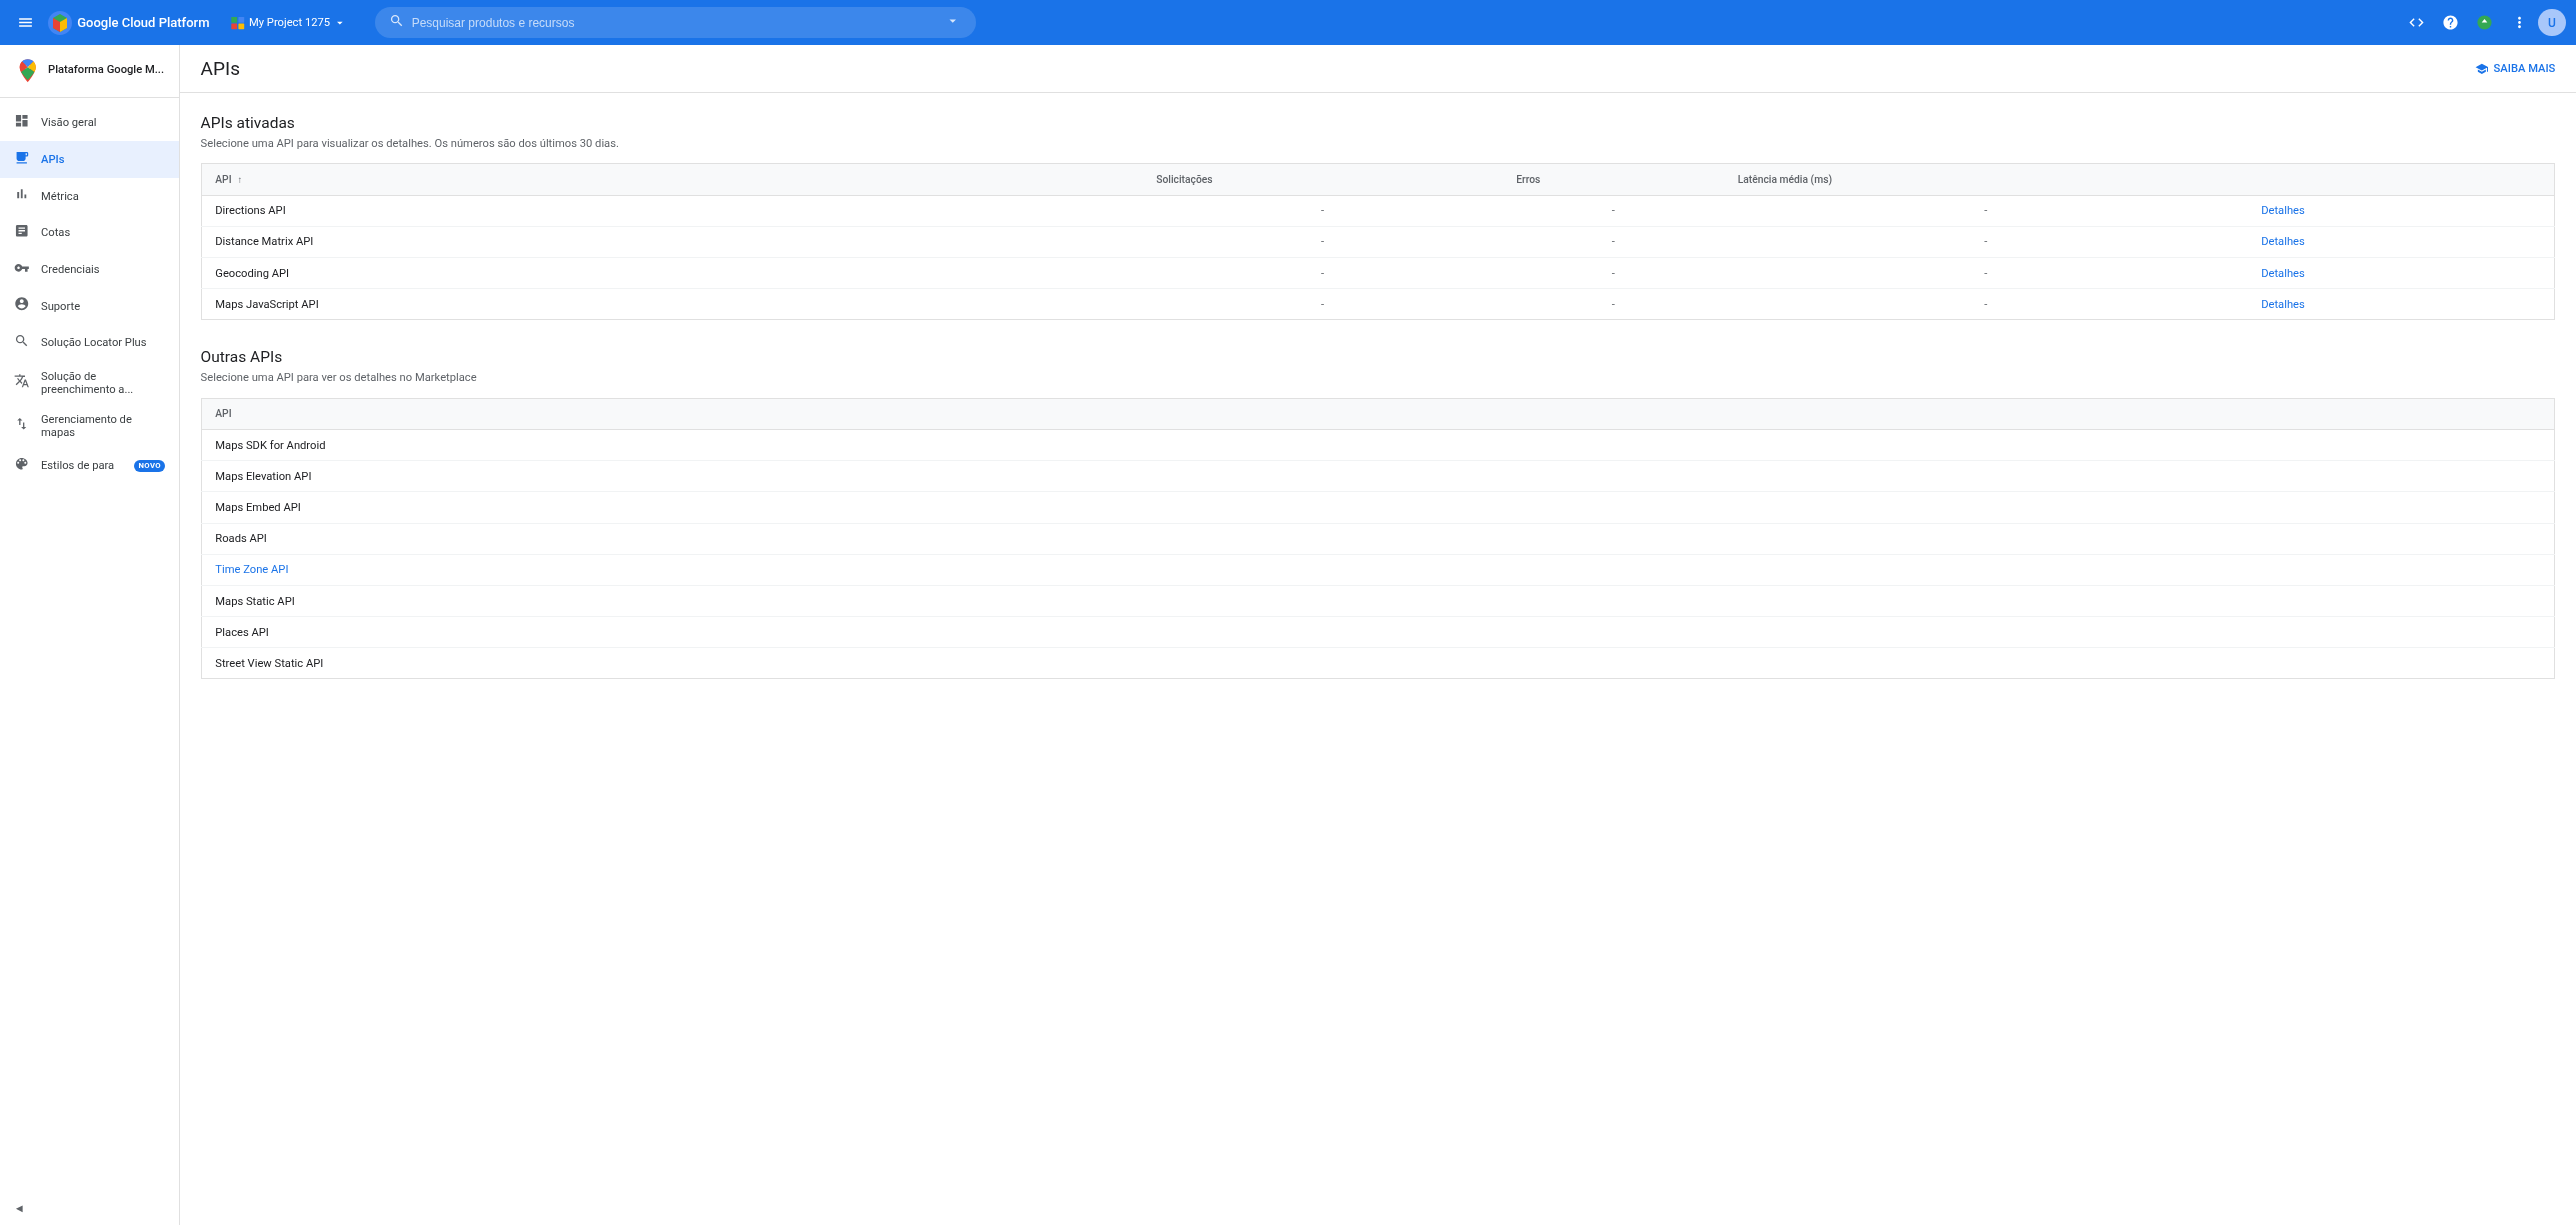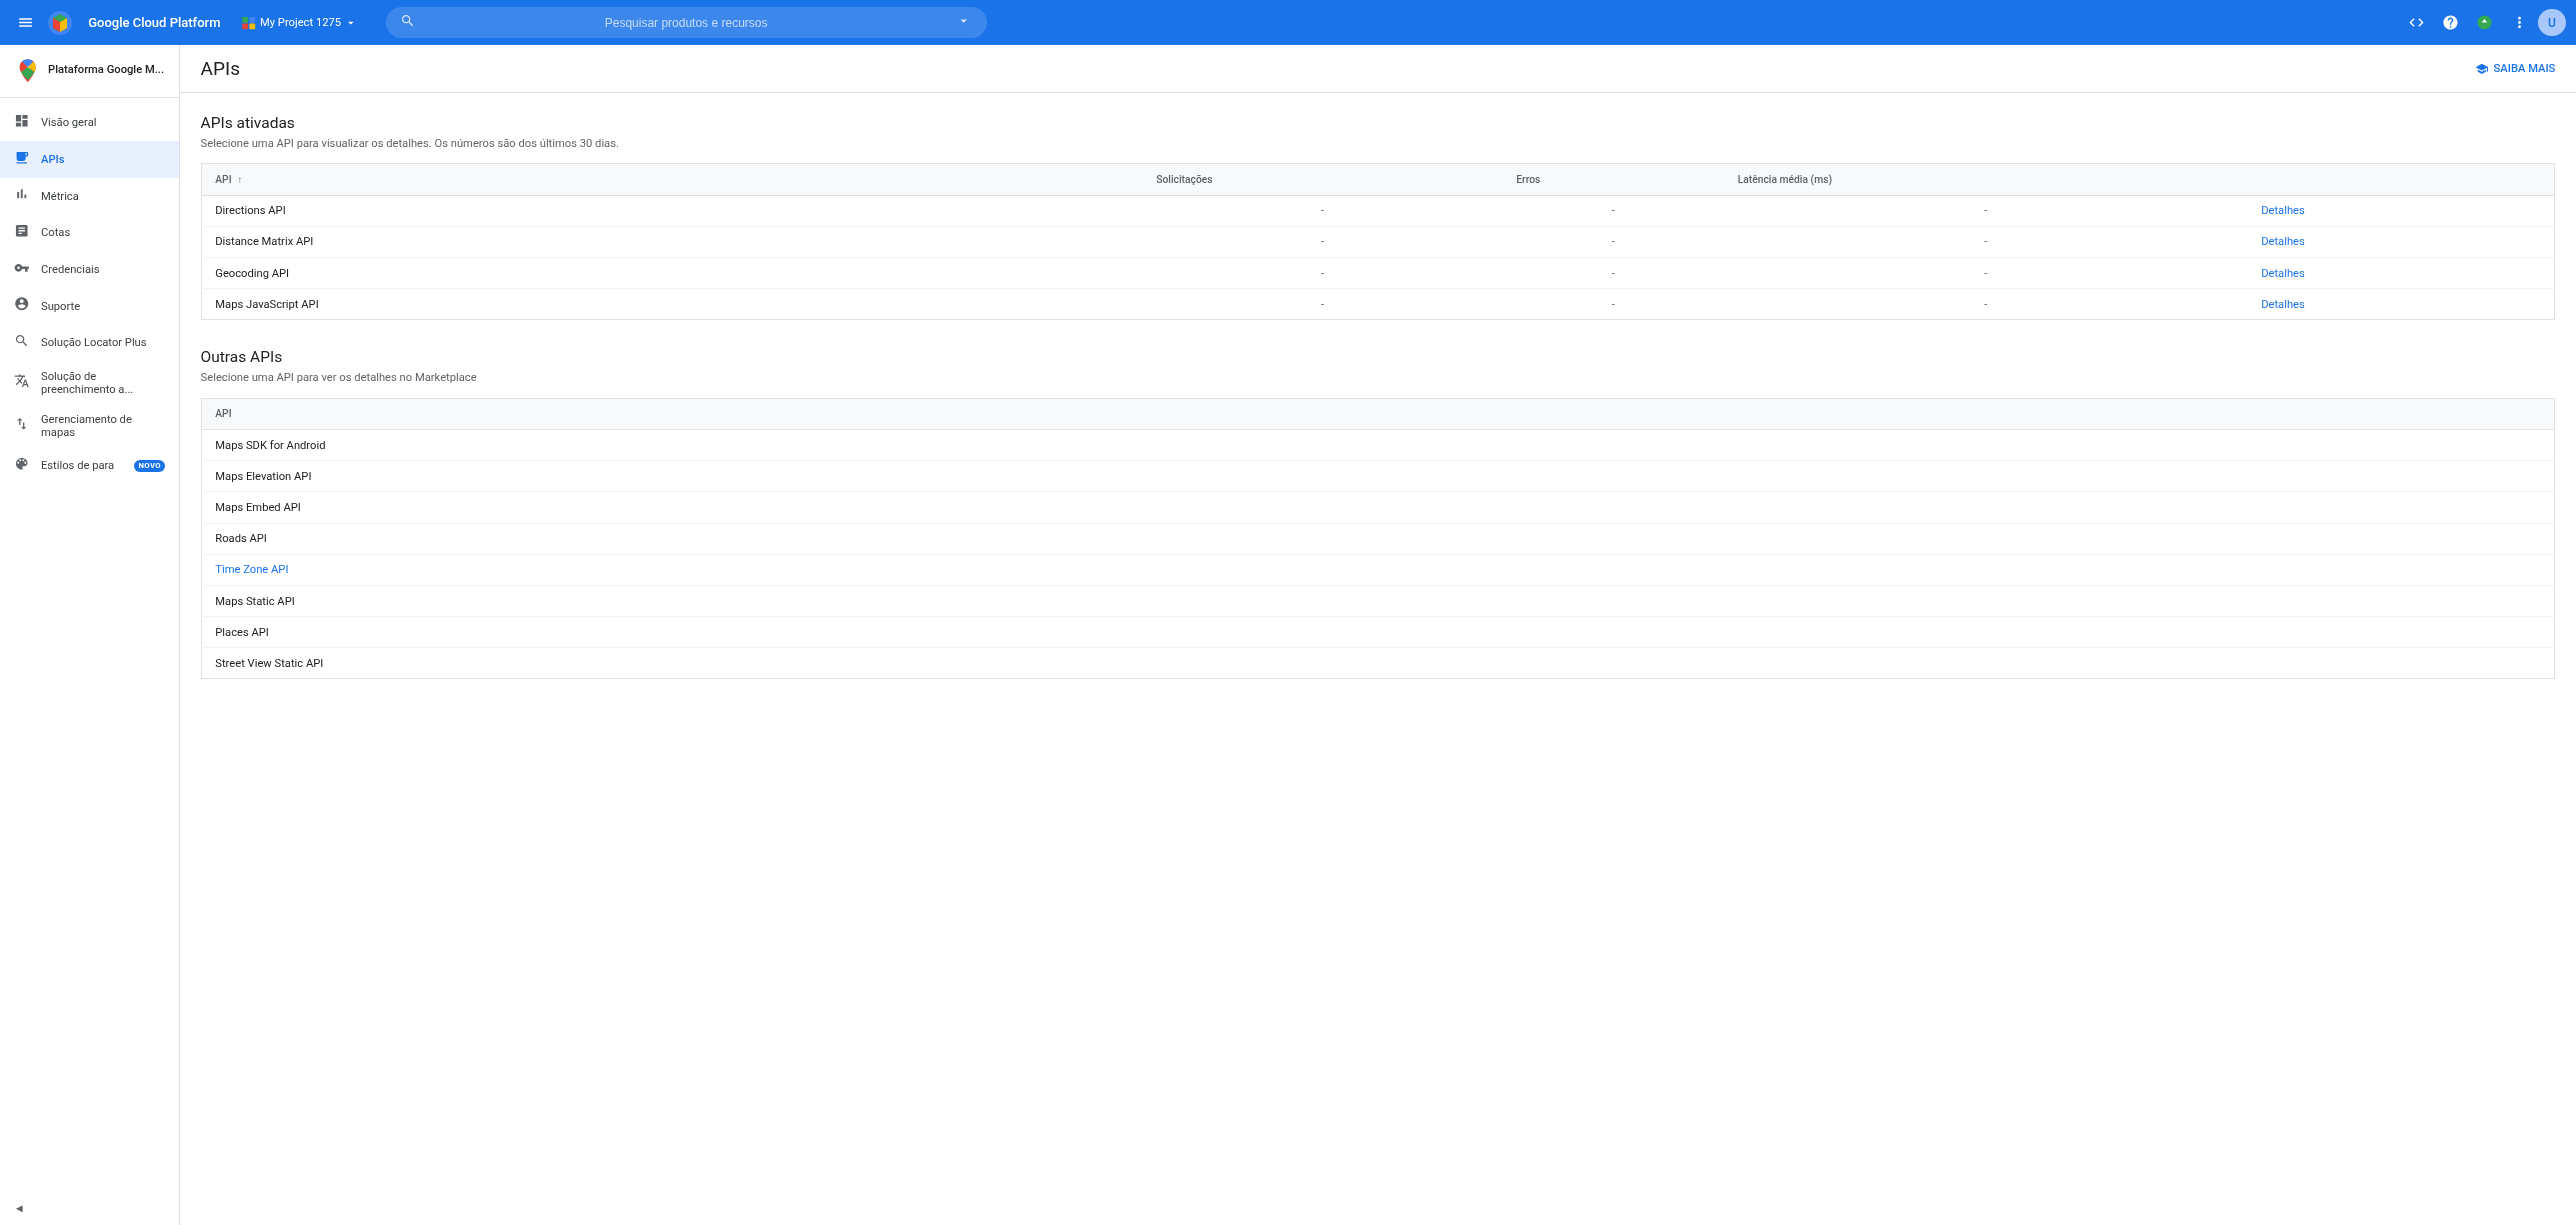--- a/index.html
+++ b/index.html
@@ -13,21 +13,21 @@
       align-items: center;
       padding: 0 10.3px;
       gap: 6.9px;
       position: fixed;
       top: 0; left: 0; right: 0;
       z-index: 100;
     }
     .top-nav-logo {
       display: flex;
       align-items: center;
-      gap: 16px;
+      gap: 5px;
       color: #fff;
       font-size: 13px;
       font-weight: 500;
       white-space: nowrap;
     }
     .gcp-logo {
       width: 24px;
       height: 24px;
     }
     .top-nav-project {
@@ -56,21 +56,20 @@
     }
     .search-icon-wrap { color: rgba(255,255,255,0.8); font-size: 13.7px; }
     .search-input {
       background: transparent;
       border: none;
       outline: none;
       color: #fff;
       font-size: 12px;
       flex: 1;
       width: 100%;
-      text-align: center;
     }
     .search-input::placeholder { color: rgba(255,255,255,0.7); }
     .search-dropdown { color: rgba(255,255,255,0.8); font-size: 15.5px; cursor: pointer; }
     .nav-spacer { flex: 1; }
     .nav-icons {
       display: flex;
       align-items: center;
       gap: 3.4px;
     }
     .nav-icon-btn {

